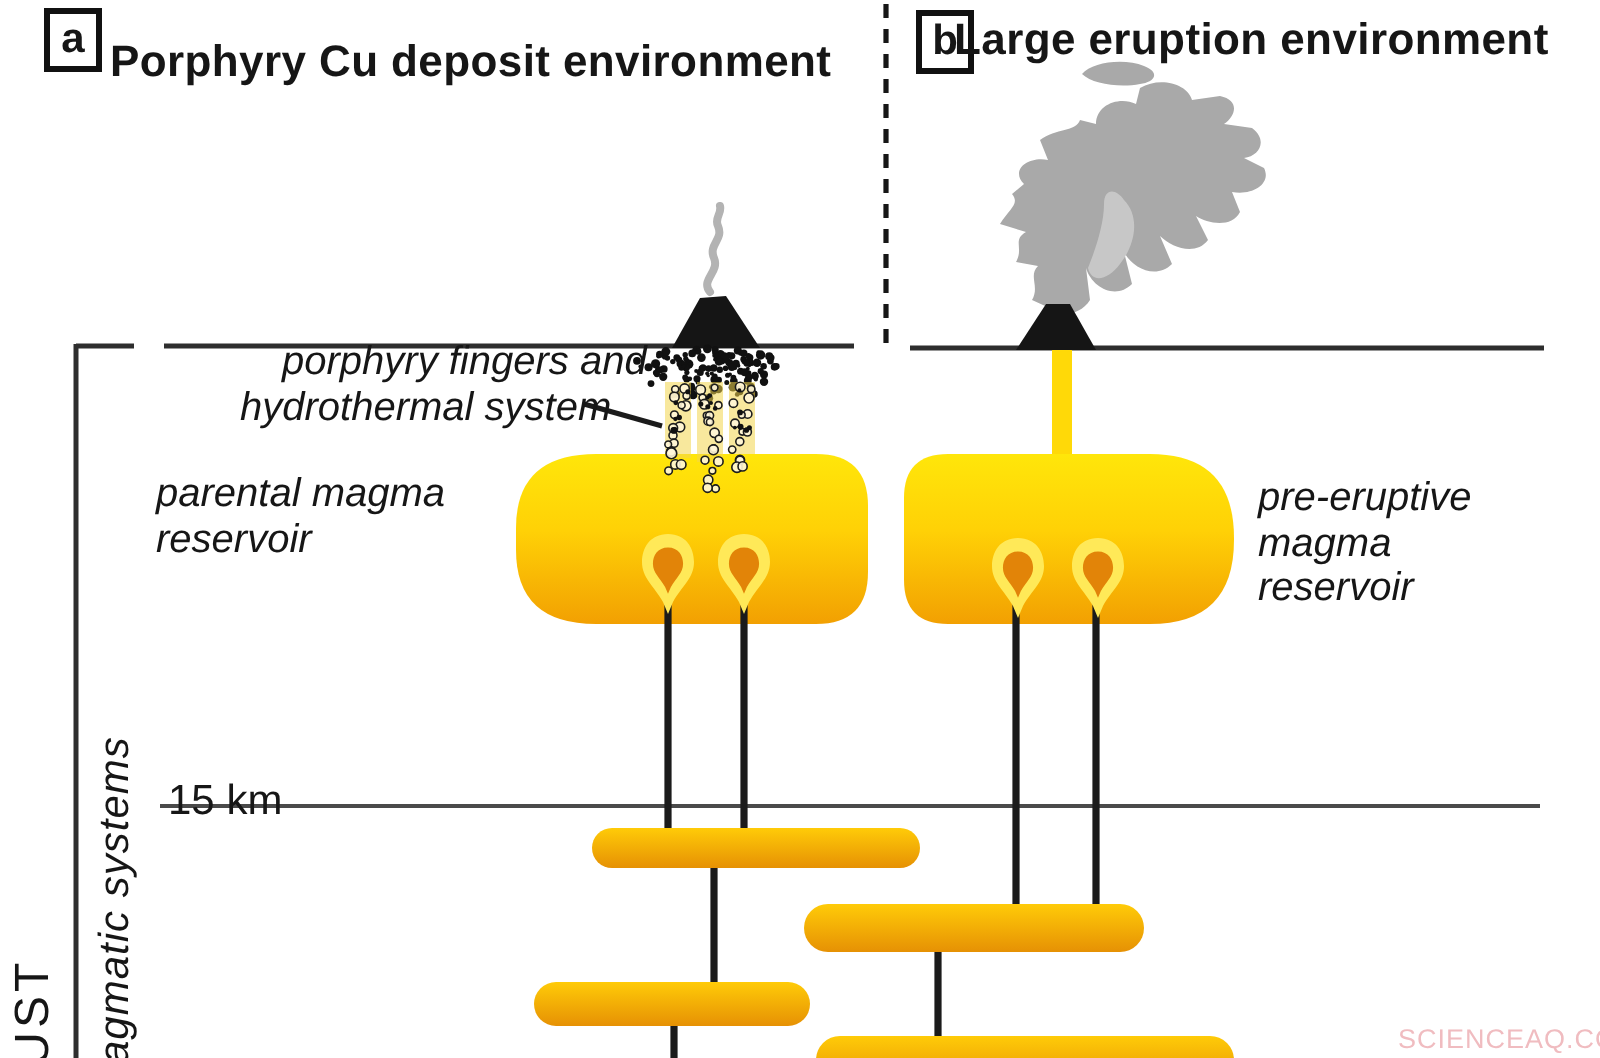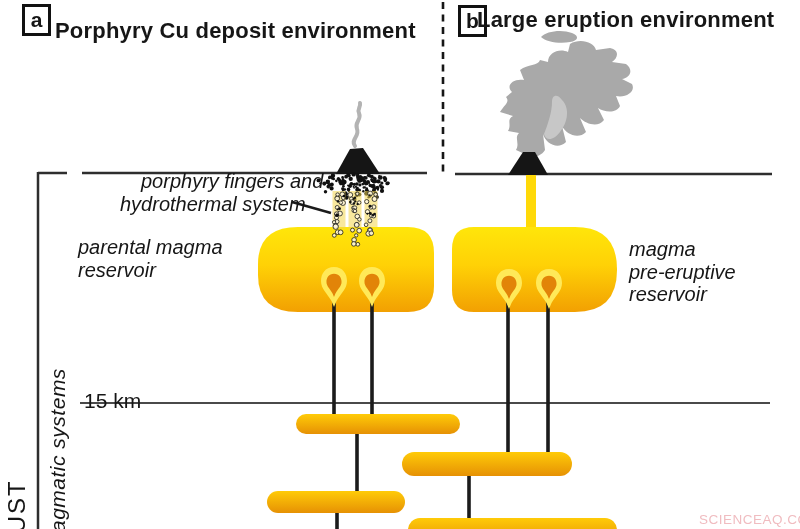--- a/index.html
+++ b/index.html
@@ -359,22 +359,22 @@
     <div class="ln" style="padding-left:21px;">porphyry fingers and</div>
     <div class="ln">hydrothermal system</div>
   </div>
 
   <div class="lbl" style="left:78px;top:236px;">
     <div class="ln">parental magma</div>
     <div class="ln">reservoir</div>
   </div>
 
   <div class="lbl" style="left:629px;top:238px;">
+    <div class="ln">pre-eruptive</div>
     <div class="ln">magma</div>
-    <div class="ln">pre-eruptive</div>
     <div class="ln">reservoir</div>
   </div>
 
   <div class="depth" style="left:84px;top:368px;">15 km</div>
 
   <div class="rot crust">CRUST</div>
   <div class="rot magsys">agmatic systems</div>
 
   <div class="wm" style="left:699px;top:512px;">SCIENCEAQ.COM</div>
 </div>

